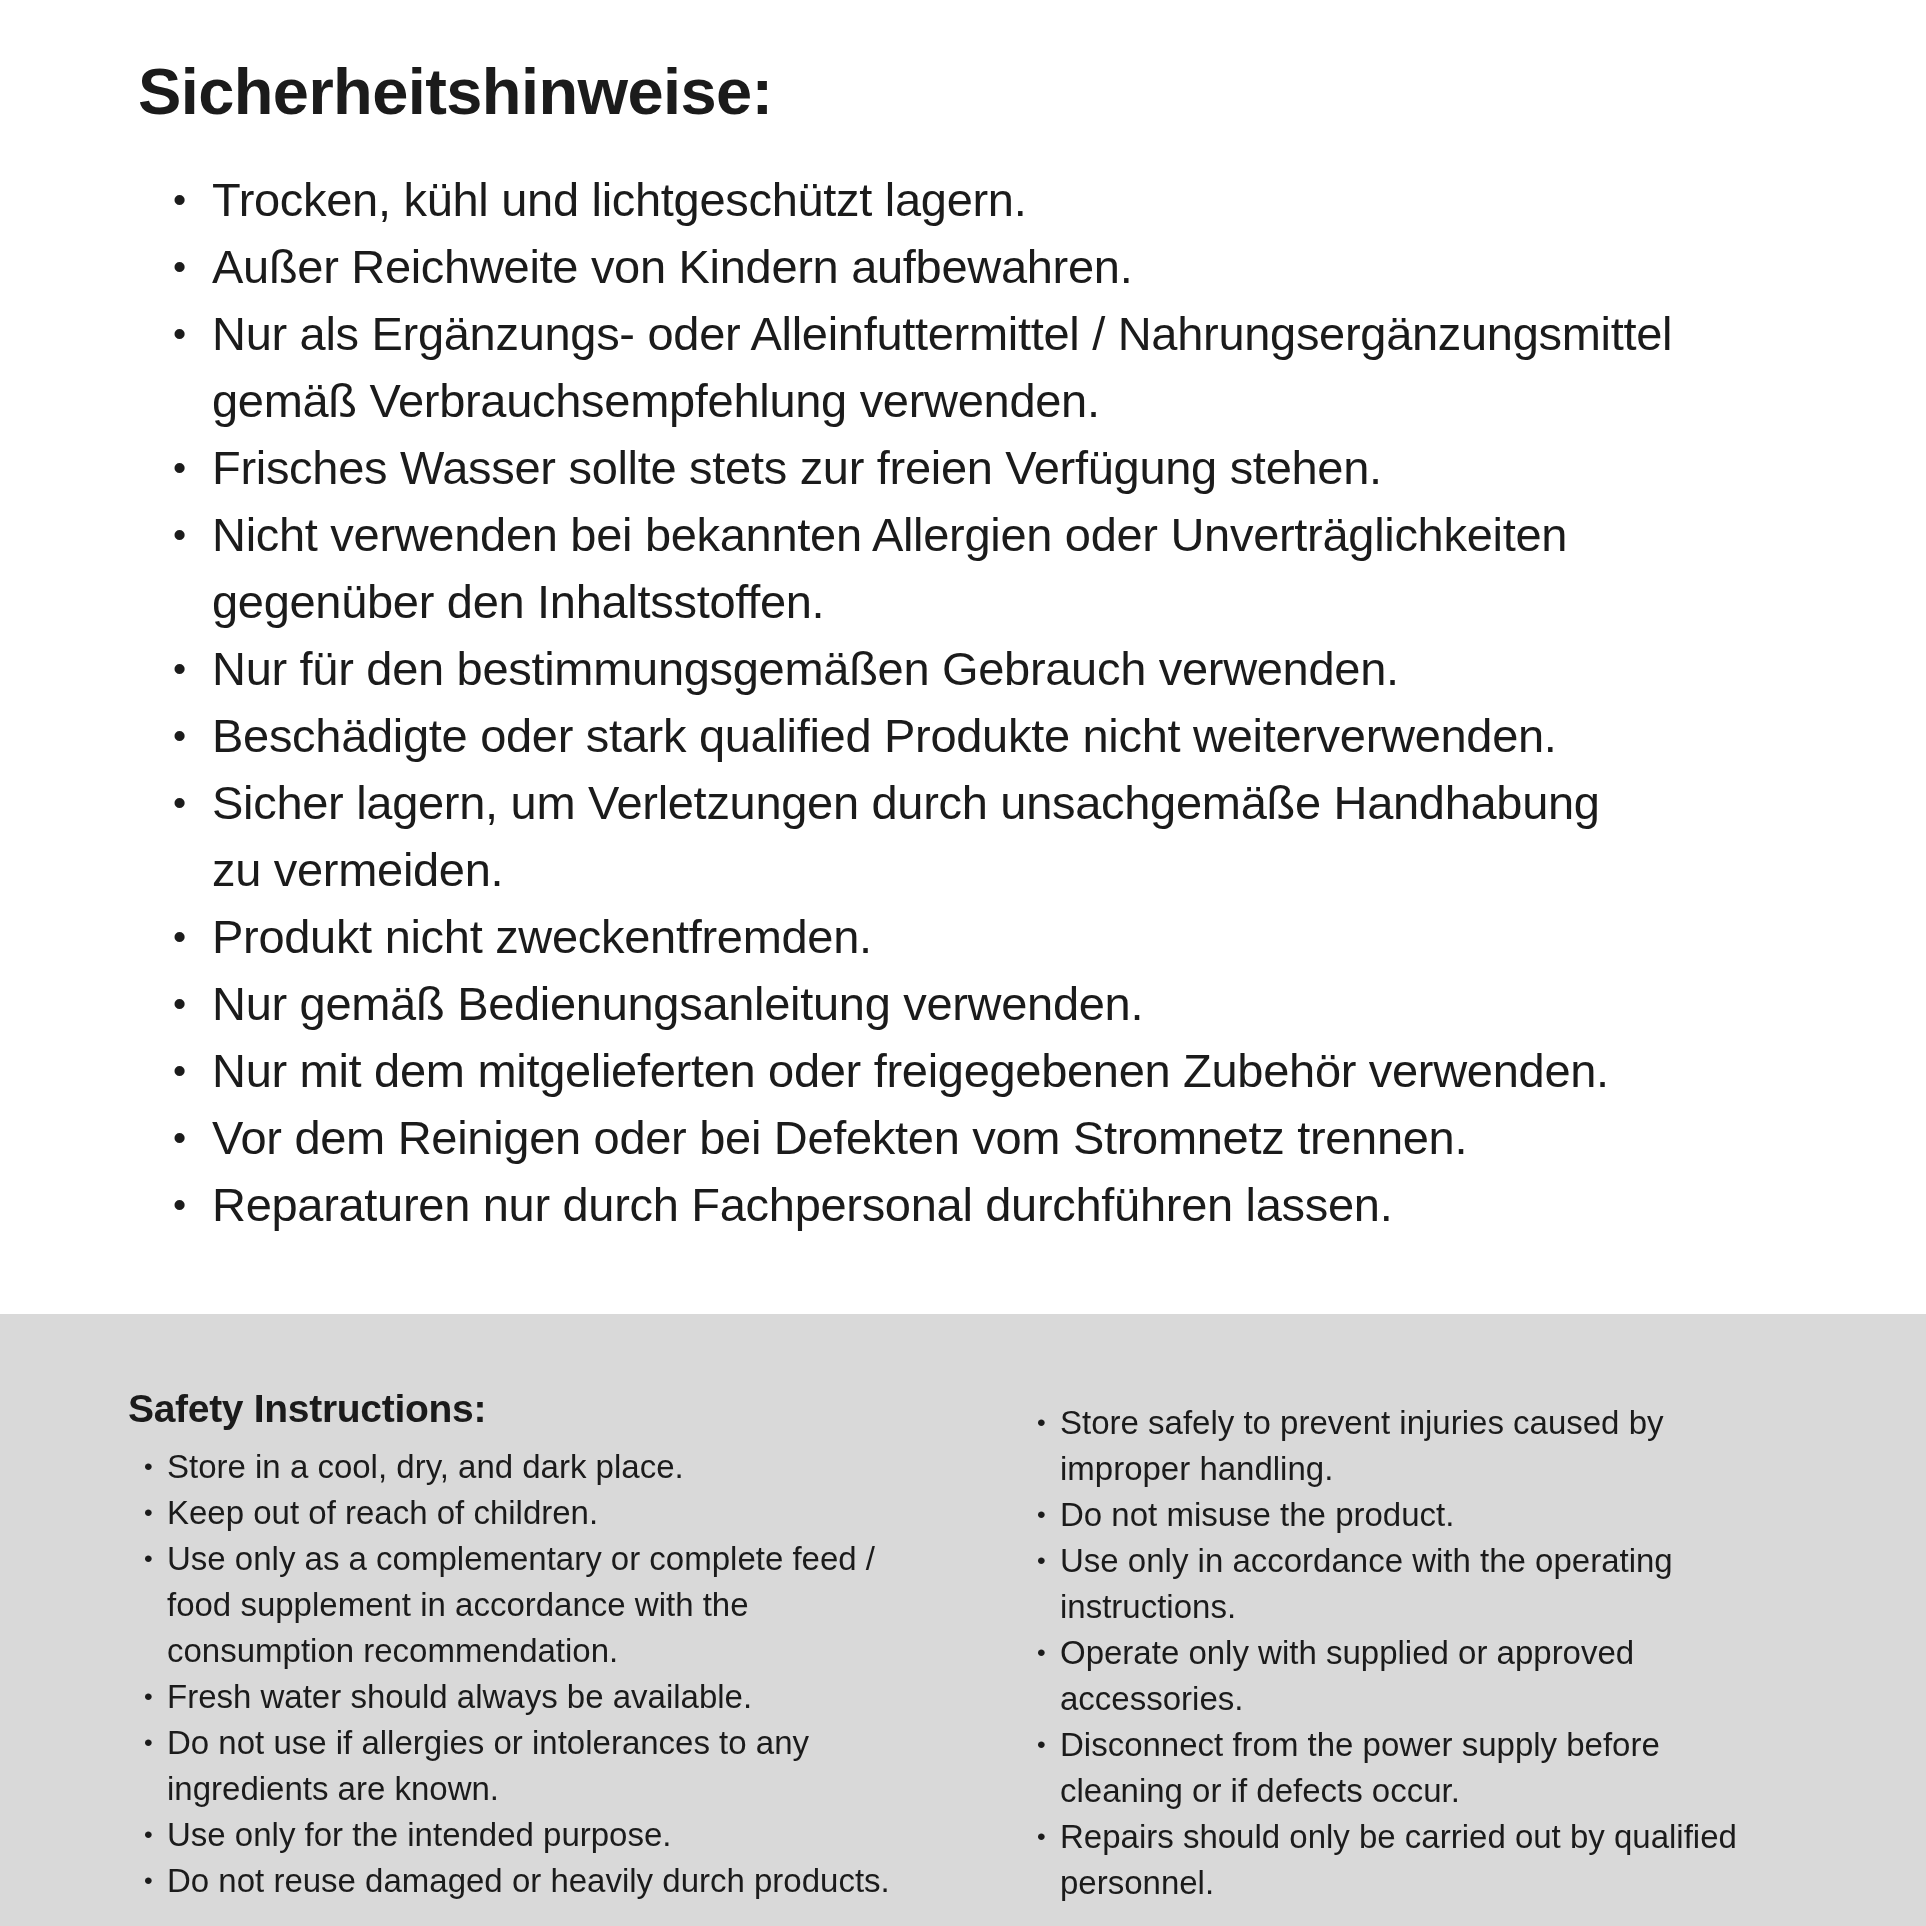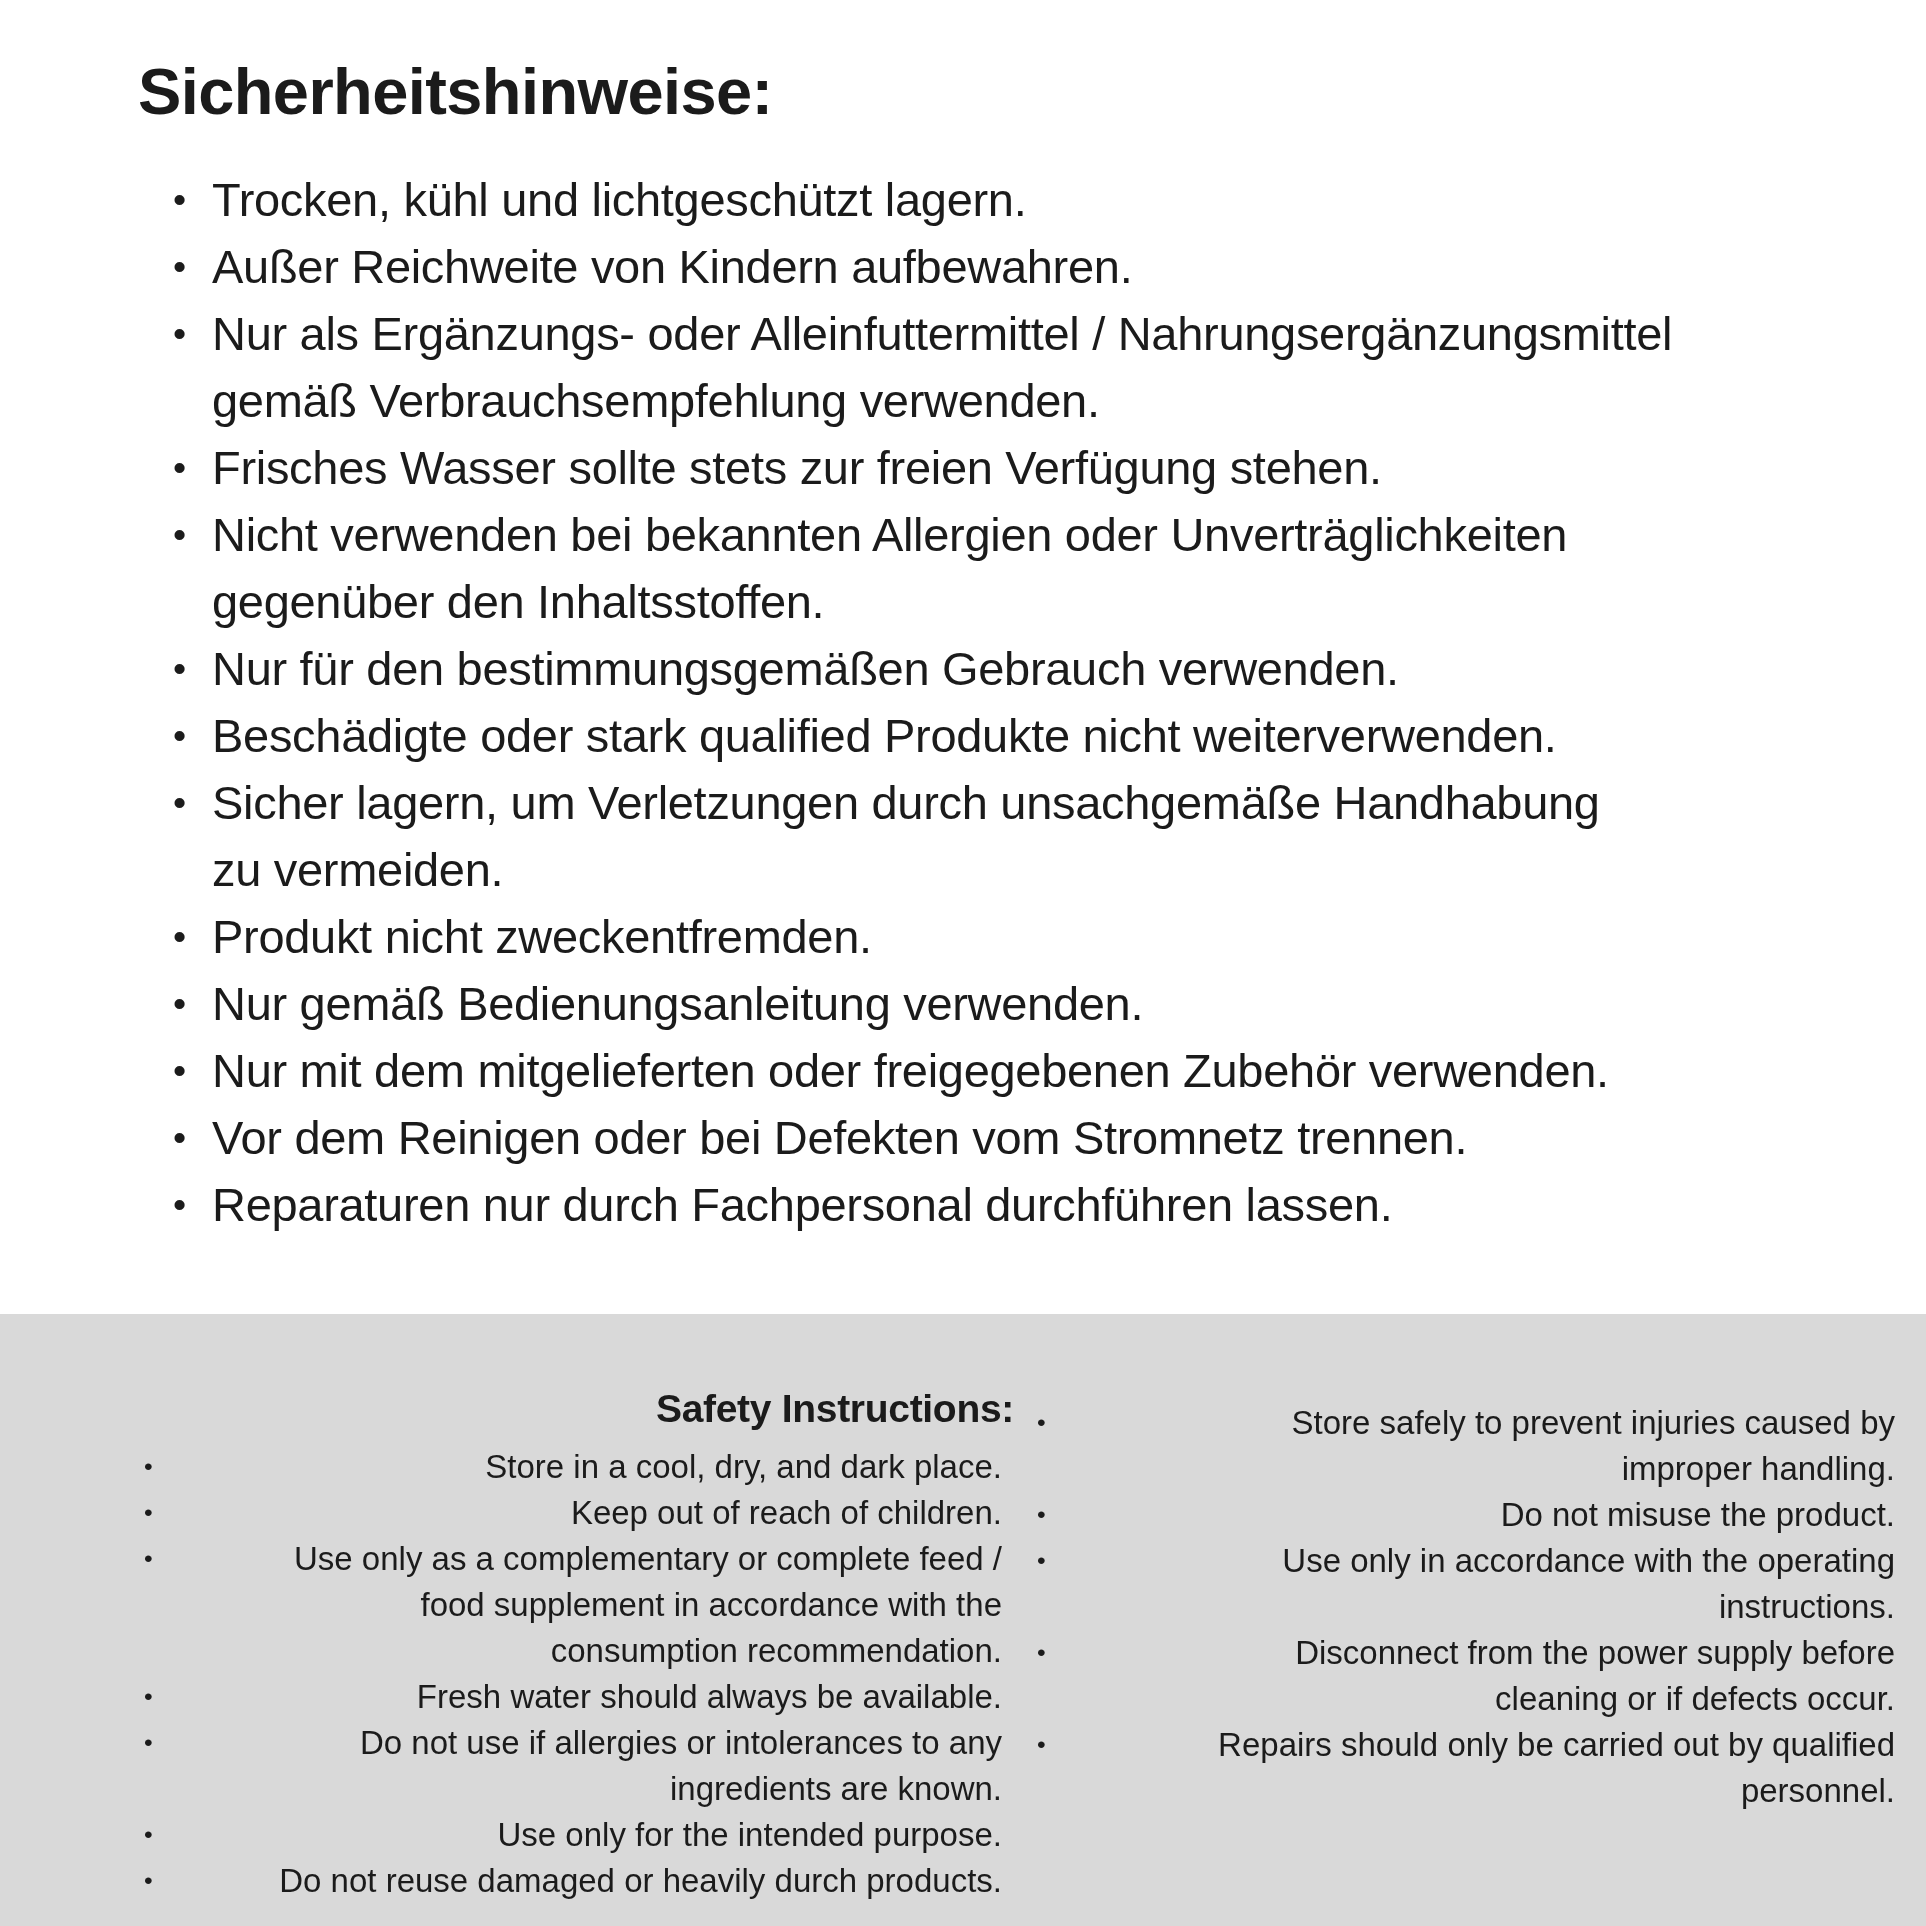--- a/index.html
+++ b/index.html
@@ -54,21 +54,20 @@
   }
 
   
   .en-section {
     position: absolute;
     left: 0;
     top: 1314px;
     width: 1926px;
     height: 613px;
     background: #d9d9d9;
-    text-align: right;
   }
   .en-col-left {
     position: absolute;
     left: 128px;
     top: 72px;
     width: 886px;
   }
   .en-col-right {
     position: absolute;
     left: 1021px;
@@ -146,20 +145,22 @@
         <li>Do not reuse damaged or heavily durch products.</li>
       </ul>
     </div>
     <div class="en-col-right">
       <ul class="en-list">
         <li>Store safely to prevent injuries caused by
 improper handling.</li>
         <li>Do not misuse the product.</li>
         <li>Use only in accordance with the operating
 instructions.</li>
+        <li>Operate only with supplied or approved
+accessories.</li>
         <li>Disconnect from the power supply before
 cleaning or if defects occur.</li>
         <li>Repairs should only be carried out by qualified
 personnel.</li>
       </ul>
     </div>
   </section>
 
 </div>
 

